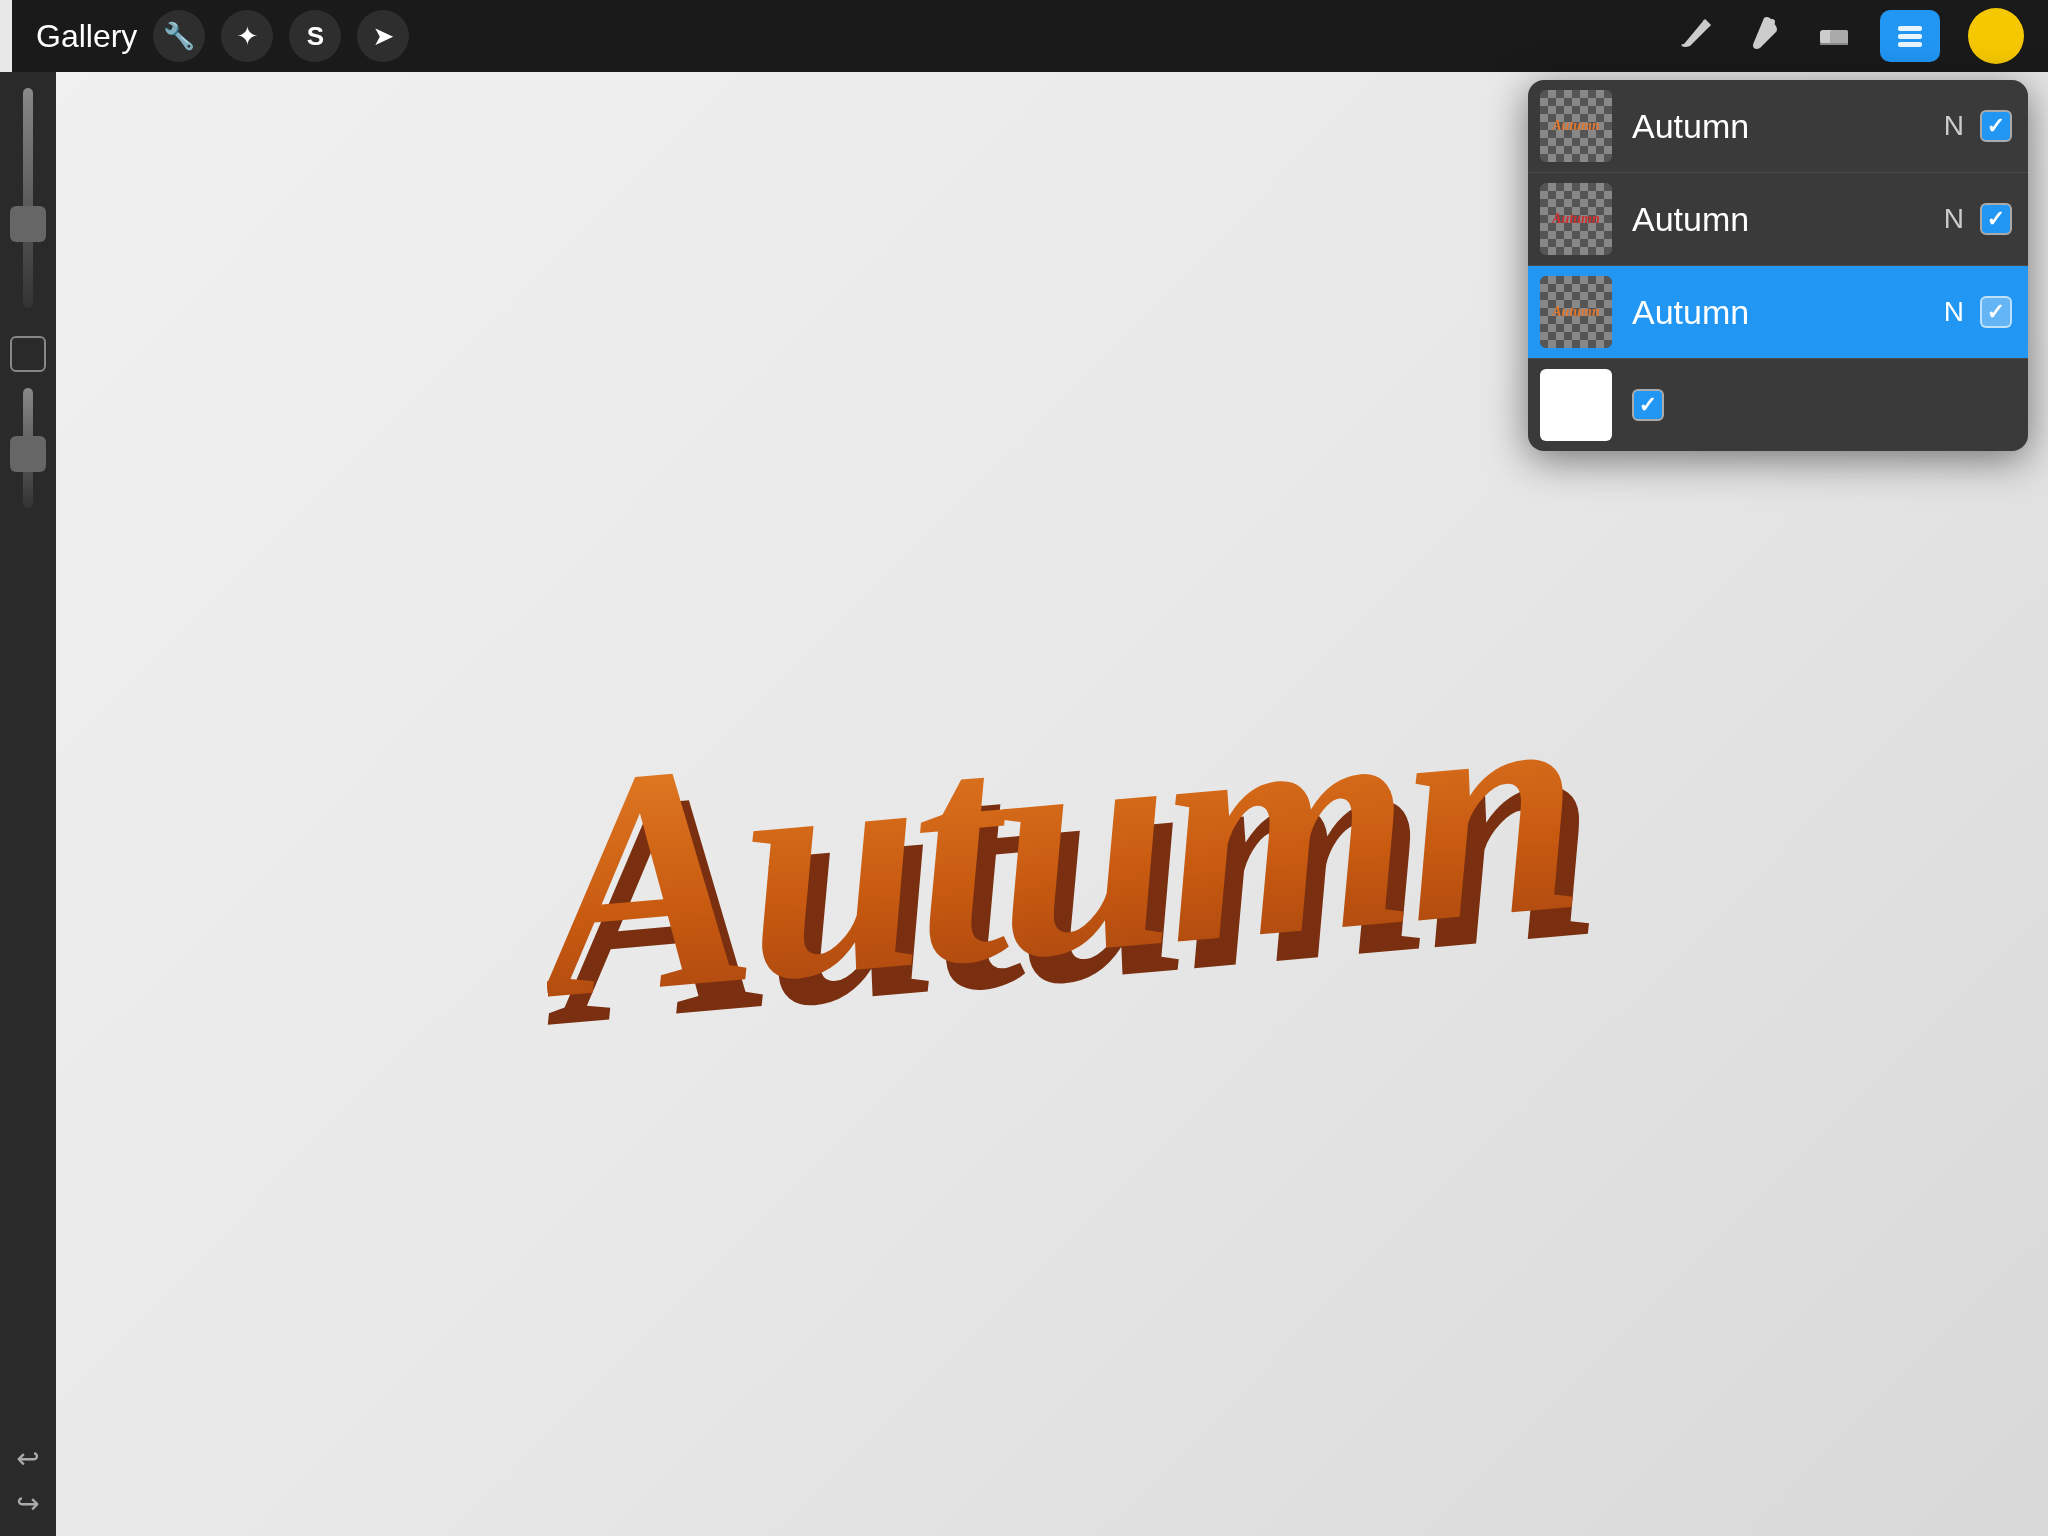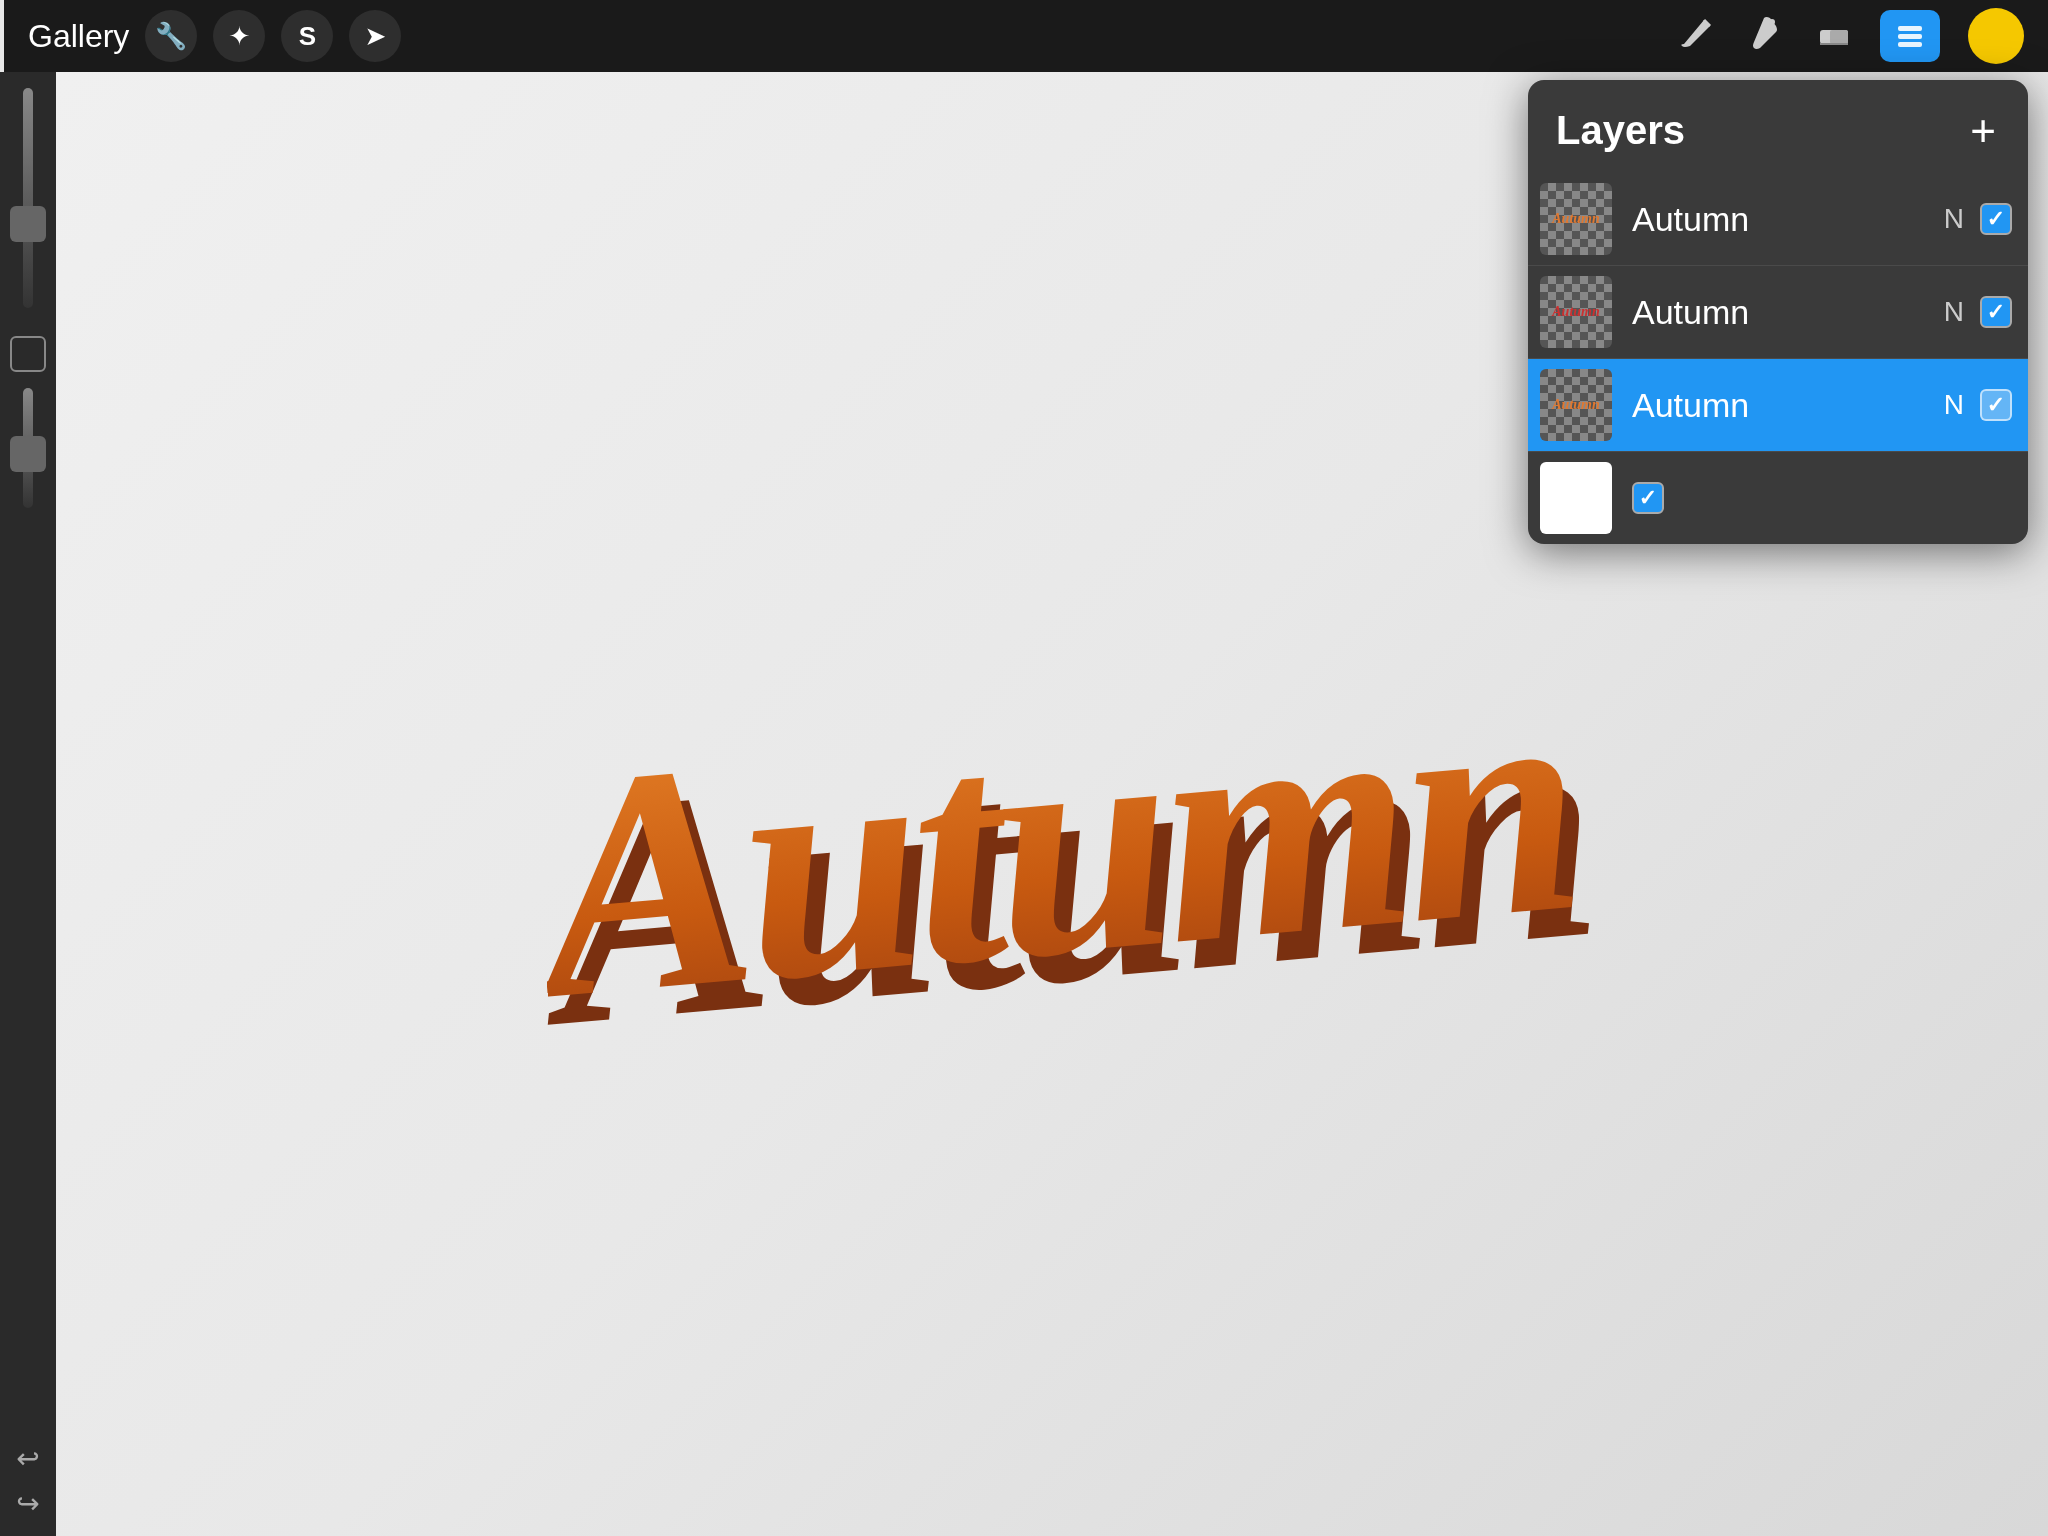--- a/index.html
+++ b/index.html
@@ -7,21 +7,21 @@
       width: 2048px;
       height: 1536px;
       overflow: hidden;
       background: #e8e8e8;
       font-family: -apple-system, BlinkMacSystemFont, 'Helvetica Neue', Arial, sans-serif;
     }
 
     
     .toolbar {
       position: absolute;
-      top: 0; left: 4px; right: 0;
+      top: 0; left: 12px; right: 0;
       height: 72px;
       background: #1a1a1a;
       display: flex;
       align-items: center;
       padding: 16px 24px;
       z-index: 100;
     }
     .toolbar-left {
       display: flex;
       align-items: center;
@@ -401,24 +401,20 @@
 
 <div class="canvas-area">
   <div class="autumn-text">
     <span class="autumn-shadow">Autumn</span>
     <span class="autumn-main">Autumn</span>
   </div>
 </div>
 
 <div class="layers-panel">
   <div class="layers-panel-arrow"></div>
-  <div class="layers-header">
-    <span class="layers-title">Layers</span>
-    <button class="layers-add-btn">+</button>
-  </div>
 
   <div class="layer-item">
     <div class="layer-thumbnail checker-bg">
       <span class="thumb-text thumb-text-orange" style="font-size:14px; font-style:italic; font-weight:900; font-family:Georgia,serif;">Autumn</span>
     </div>
     <span class="layer-name">Autumn</span>
     <span class="layer-blend">N</span>
     <div class="layer-checkbox checked"></div>
   </div>
 

